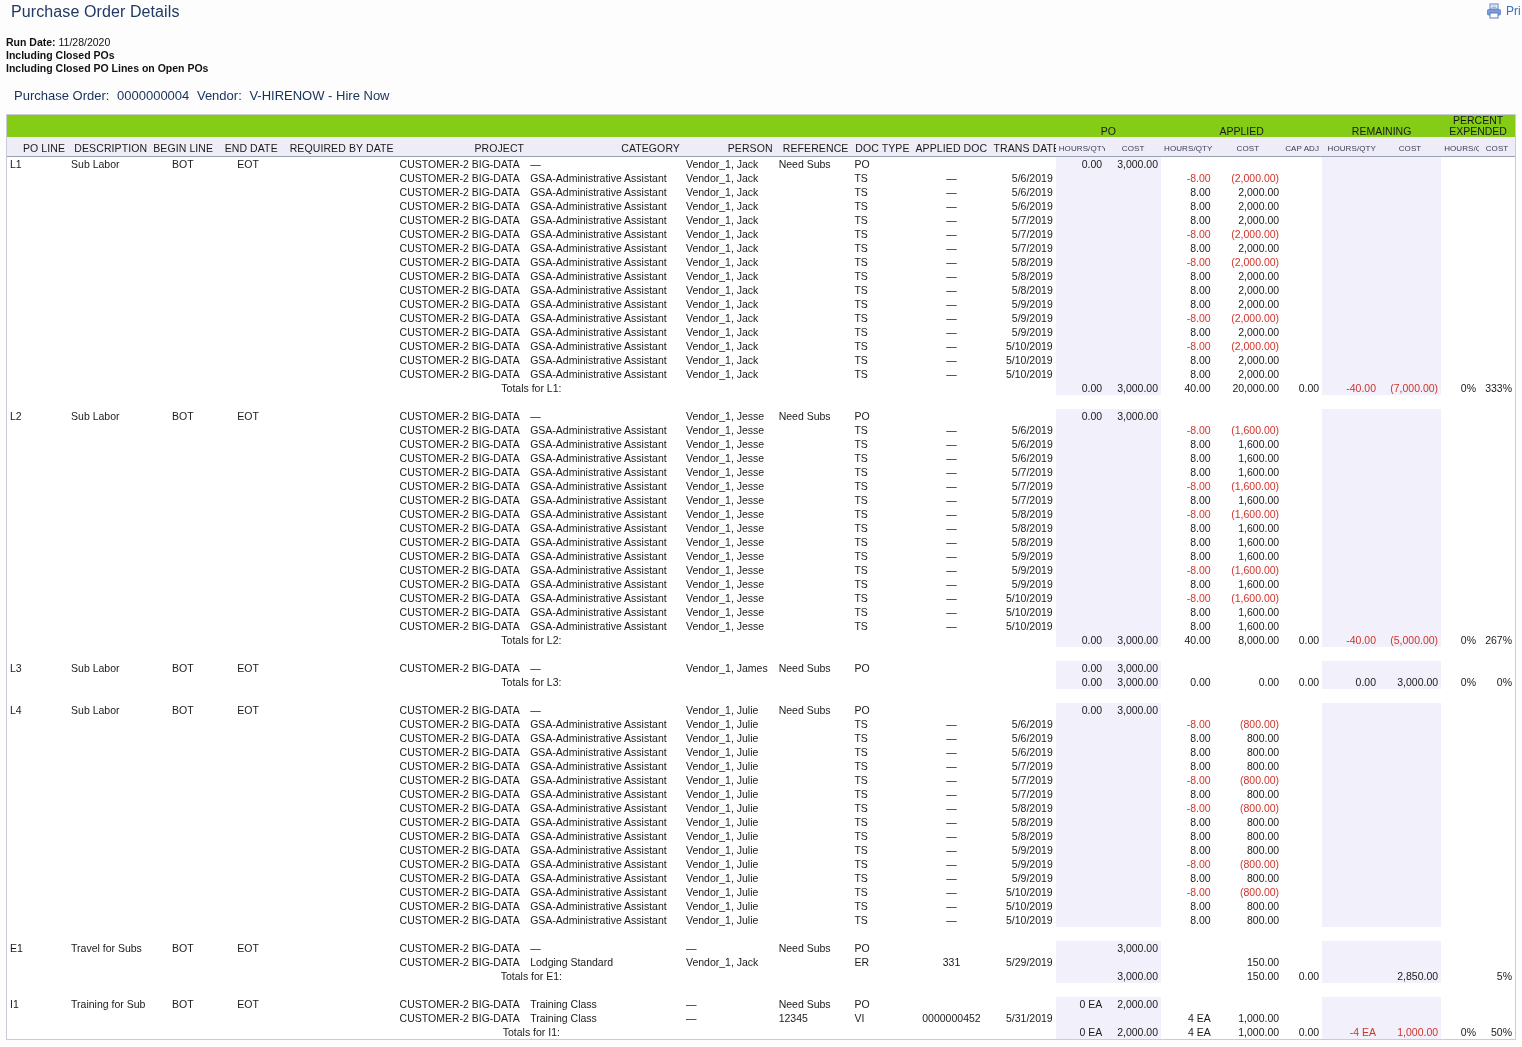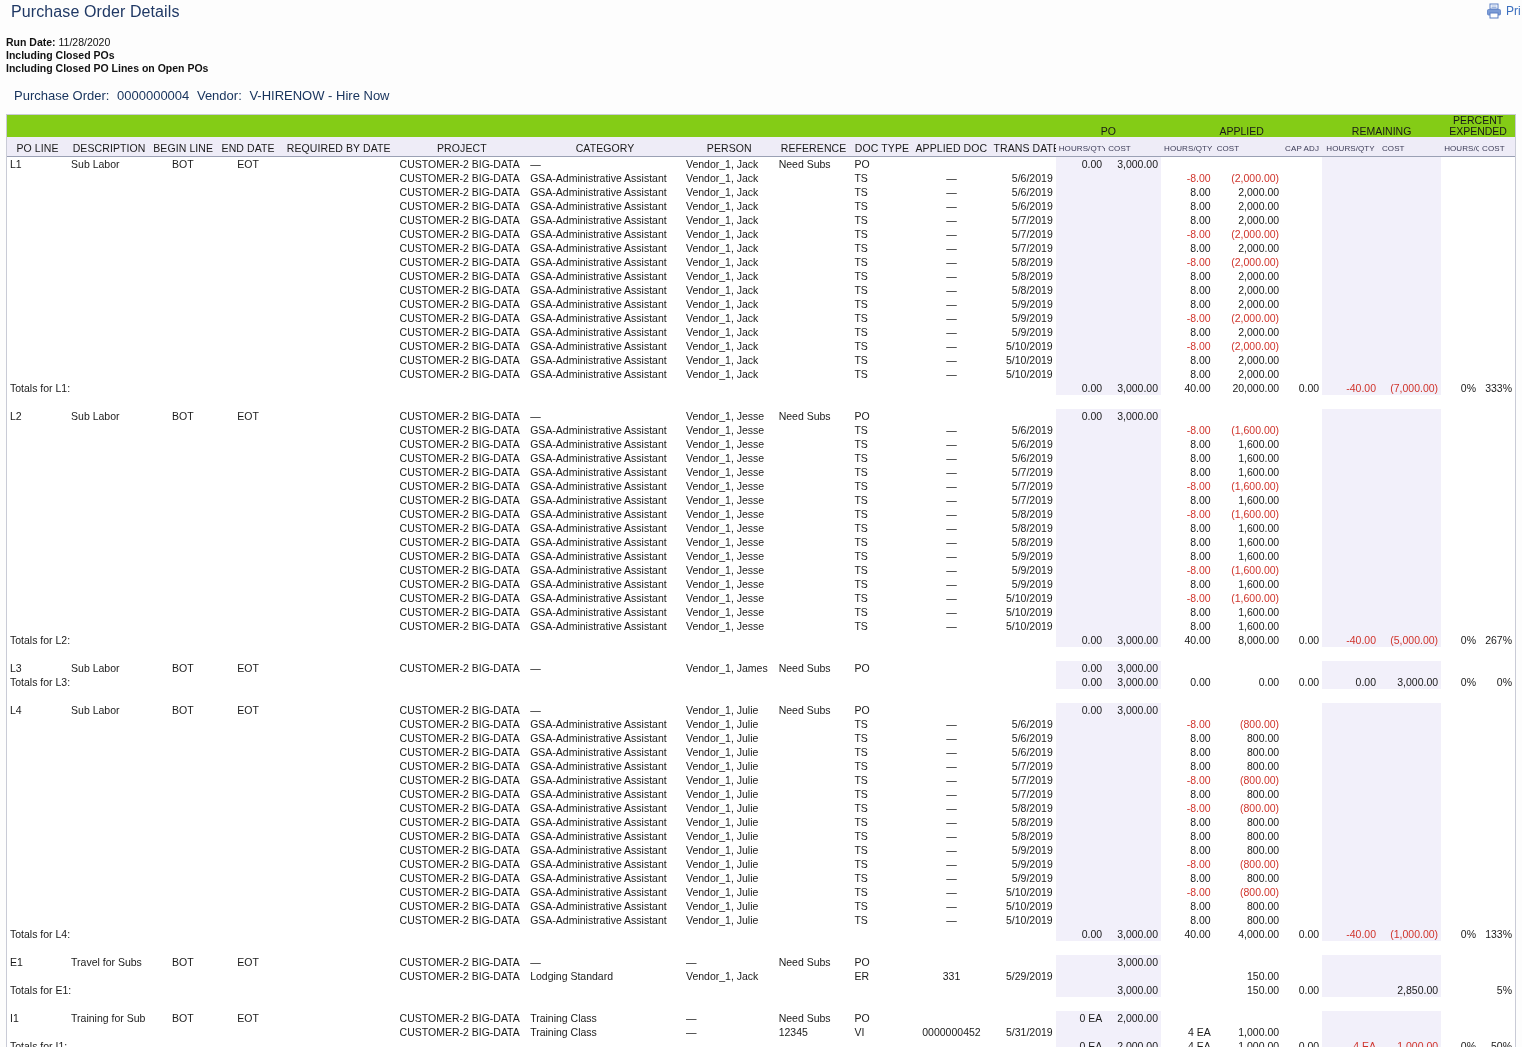--- a/index.html
+++ b/index.html
@@ -75,34 +75,34 @@
   thead tr.sub th{
     background:#eeecf7;
     height:16px;
     font-size:8px;
     color:#3a3a55;
     letter-spacing:.1px;
     vertical-align:bottom;
     padding-bottom:3px;
   }
   thead tr.sub th.lbl{font-size:10.5px;color:#1a1a1a;padding-bottom:2px;}
-  thead tr.sub th.r{text-align:left;}
-  thead tr.sub th.l{text-align:center;}
+  thead tr.sub th.r{text-align:center;}
+  thead tr.sub th.l{text-align:right;}
 
   .hdrline{border-bottom:1px solid #9aa0b4;}
 
   tbody tr{height:14px;}
   tbody td{height:14px;line-height:14px;}
   td.l{text-align:left;}
   td.c{text-align:center;}
   td.r{text-align:right;}
   .shade{background:#f2f0fa;}
   .neg{color:#d0342c;}
   .bold{font-weight:bold;}
-  .totlbl{text-align:left;font-weight:bold;}
+  .totlbl{text-align:center;font-weight:bold;}
   .spacer td{height:9px;line-height:9px;}
 </style>
 </head>
 <body>
 
 <div id="page">
 
   <div class="rpt-title">Purchase Order Details</div>
 
   <div class="runblock">
@@ -1358,32 +1358,20 @@
             <td class="r shade"></td>
             <td class="r shade"></td>
             <td class="r">8.00</td>
             <td class="r">800.00</td>
             <td class="r"></td>
             <td class="r shade"></td>
             <td class="r shade"></td>
             <td class="r"></td>
             <td class="r"></td>
           </tr>
-          <tr>
-            <td colspan="12" class="totlbl">Totals for L4:</td>
-            <td class="r shade bold">0.00</td>
-            <td class="r shade bold">3,000.00</td>
-            <td class="r bold">40.00</td>
-            <td class="r bold">4,000.00</td>
-            <td class="r bold">0.00</td>
-            <td class="r shade neg bold">-40.00</td>
-            <td class="r shade neg bold">(1,000.00)</td>
-            <td class="r bold">0%</td>
-            <td class="r bold">133%</td>
-          </tr>
           <tr class="spacer">
             <td colspan="21"></td>
           </tr>
           <tr>
             <td class="l">E1</td>
             <td class="l">Travel for Subs</td>
             <td class="c">BOT</td>
             <td class="c">EOT</td>
             <td class="c"></td>
             <td class="l">CUSTOMER-2 BIG-DATA</td>

